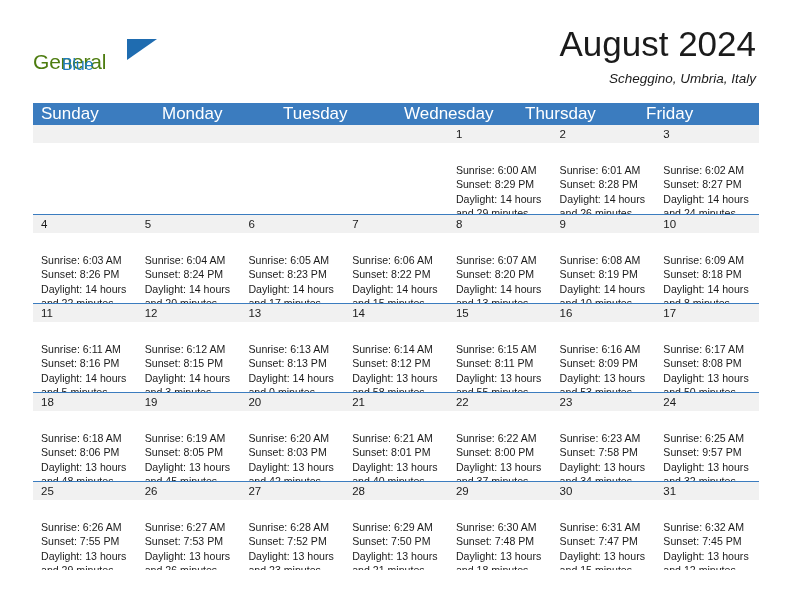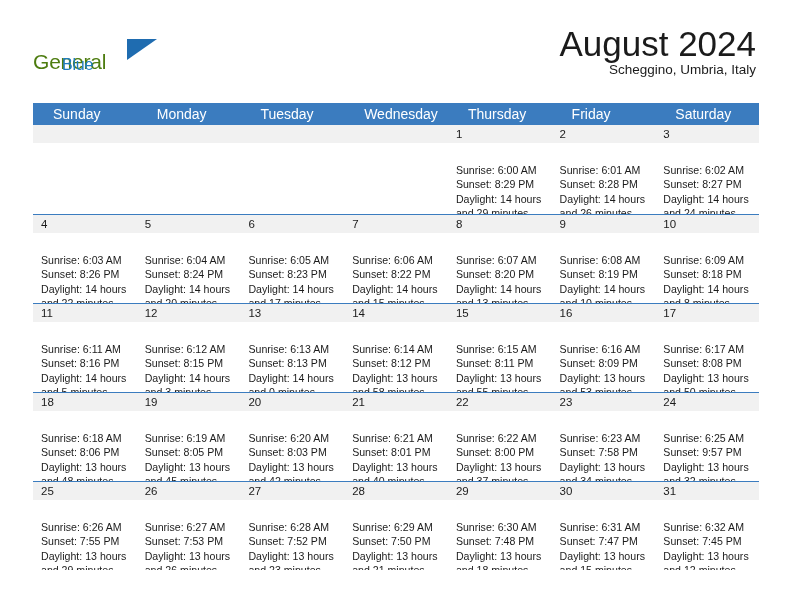--- a/index.html
+++ b/index.html
@@ -74,44 +74,45 @@
   .cal-title {
     font-size: 35px;
     color: #1b1b1b;
     line-height: 34px;
     white-space: nowrap;
   }
   .cal-subtitle {
     font-size: 13.5px;
     color: #1b1b1b;
     line-height: 18px;
+    margin-top: 9px;
     white-space: nowrap;
+    font-style: italic;
   }
 
   
   .calendar {
     position: absolute;
     left: 33px;
     top: 103px;
     width: 726px;
   }
   .weekdays {
     display: flex;
     background: #3b7cbf;
     height: 22px;
   }
   .weekday {
     flex: 1 1 0;
     color: #ffffff;
-    font-size: 14px;
+    font-size: 17px;
     line-height: 22px;
     padding-left: 8px;
     box-sizing: border-box;
     white-space: nowrap;
-    margin-left: 12px;
   }
   .week {
     display: flex;
     border-top: 1.3px solid #3b7cbf;
     height: 89px;
     box-sizing: border-box;
   }
   .week.first {
     border-top: none;
   }
@@ -169,21 +170,20 @@
   </div>
 
   <div class="calendar">
     <div class="weekdays">
         <div class="weekday">Sunday</div>
         <div class="weekday">Monday</div>
         <div class="weekday">Tuesday</div>
         <div class="weekday">Wednesday</div>
         <div class="weekday">Thursday</div>
         <div class="weekday">Friday</div>
-        <div class="weekday">Saturday</div>
       </div>
     <div class="weeks">
         <div class="week first">
           <div class="day-cell empty">
             <div class="day-head">
               <span class="day-num"></span>
             </div>
           </div>
           <div class="day-cell empty">
             <div class="day-head">

